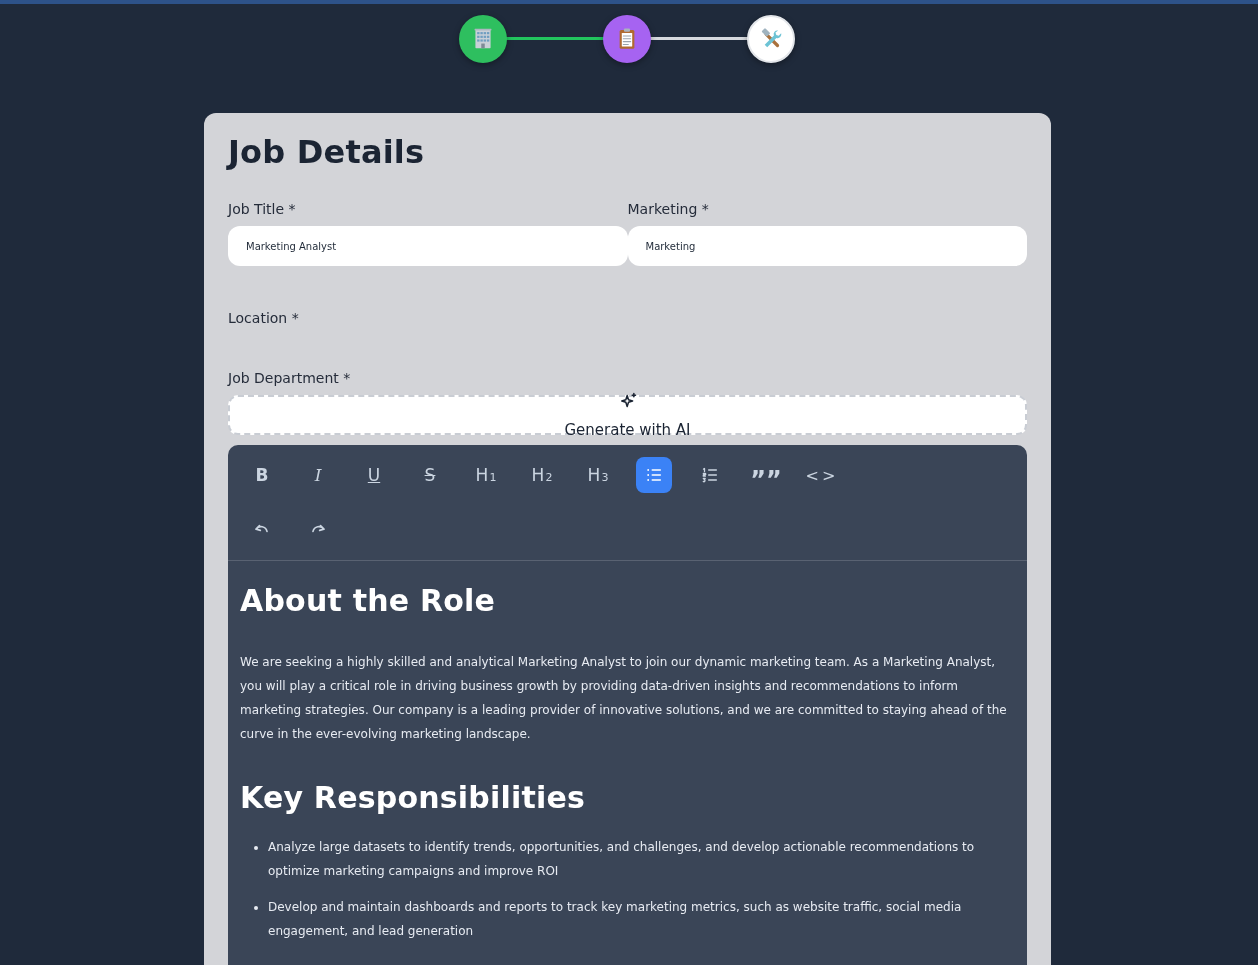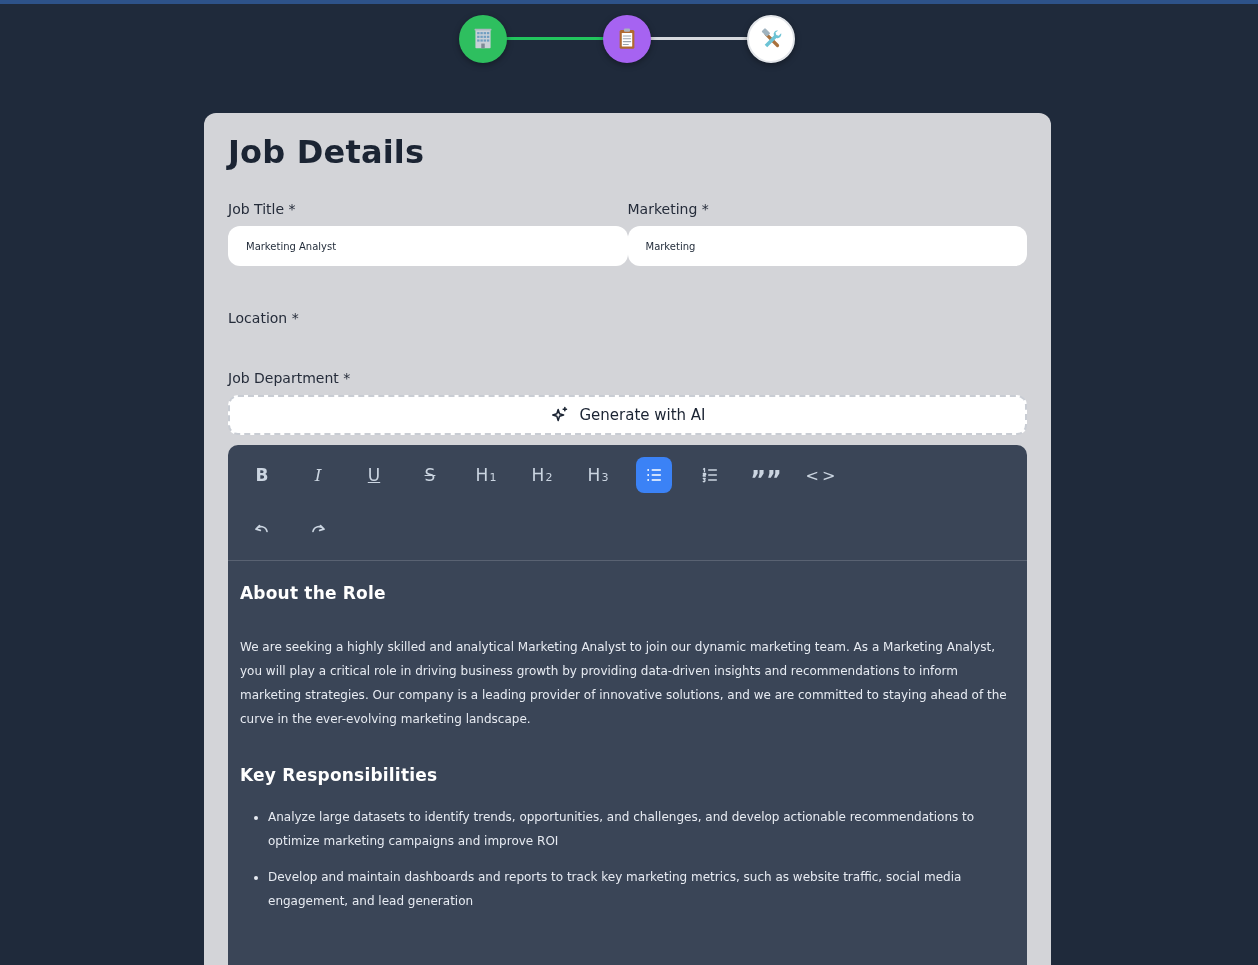--- a/index.html
+++ b/index.html
@@ -42,20 +42,21 @@
     width:100%; height:40px; border:none; outline:none; border-radius:12px;
     background:#ffffff; padding:0 18px; font-size:10px; color:#1f2937;
     font-family:"DejaVu Sans","Liberation Sans",sans-serif;
   }
   .mt-row { margin-top:44px; }
   .generate-btn {
     width:100%; height:40px; background:#ffffff; border:2px dashed #c9cdd4;
     border-radius:10px; display:flex; align-items:center; justify-content:center;
     gap:10px; cursor:pointer; font-size:15px; color:#1b2433; font-weight:500;
     font-family:"DejaVu Sans","Liberation Sans",sans-serif;
+    flex-direction:column;
   }
   
   .editor {
     margin-top:10px; width:100%; background:#3a4557; border-radius:10px;
     height:640px; overflow:hidden;
   }
   .toolbar { padding:12px 16px 11px 16px; border-bottom:1px solid rgba(255,255,255,0.16); }
   .tb-row { display:flex; gap:20px; }
   .tb-row + .tb-row { margin-top:20px; }
   .tb-btn {
@@ -65,21 +66,21 @@
   }
   .tb-btn.active { background:#3b82f6; color:#ffffff; }
   .tb-btn .b { font-weight:700; }
   .tb-btn .i { font-style:italic; font-family:"DejaVu Serif","Liberation Serif",serif; }
   .tb-btn .u { text-decoration:underline; }
   .tb-btn .s { text-decoration:line-through; }
   .tb-btn .hn { font-size:11px; margin-top:5px; margin-left:1px; }
   .tb-btn .quote { font-size:24px; font-weight:700; line-height:10px; margin-top:10px; }
   .tb-btn .code { letter-spacing:3px; font-size:16px; }
   .editor-content { padding:22px 12px 0 12px; color:#e7ebf2; }
-  .ed-h2 { color:#ffffff; font-size:17px; font-weight:700; margin-bottom:32px; letter-spacing:0.2px; }
+  .ed-h2 { color:#ffffff; font-size:30px; font-weight:700; margin-bottom:32px; letter-spacing:0.2px; }
   .ed-p { font-size:12px; line-height:24px; margin-bottom:34px; }
   .ed-h2.second { margin-bottom:20px; }
   .ed-ul { list-style:disc; padding-left:28px; }
   .ed-ul li { font-size:12px; line-height:24px; margin-bottom:12px; }
   svg { display:block; }
 </style>
 </head>
 <body>
 
 <div class="top-strip"></div>

